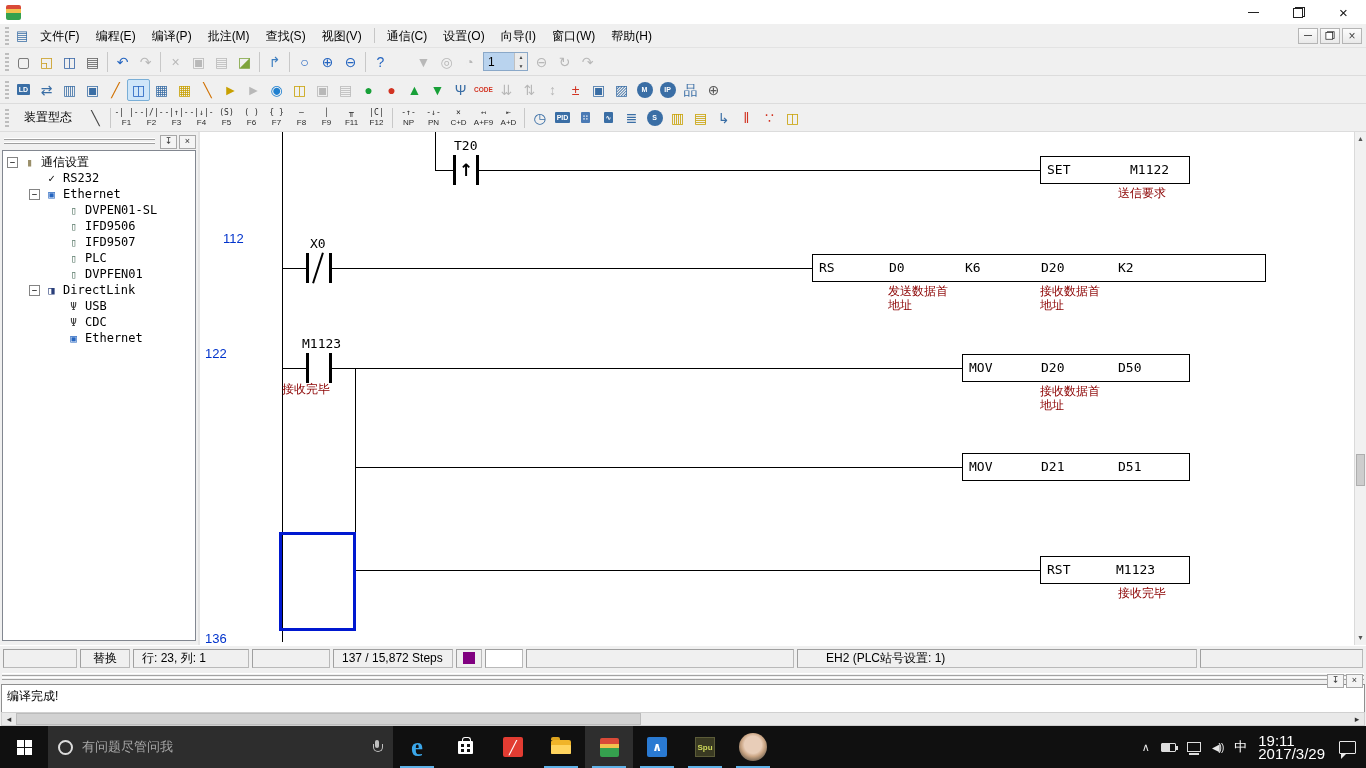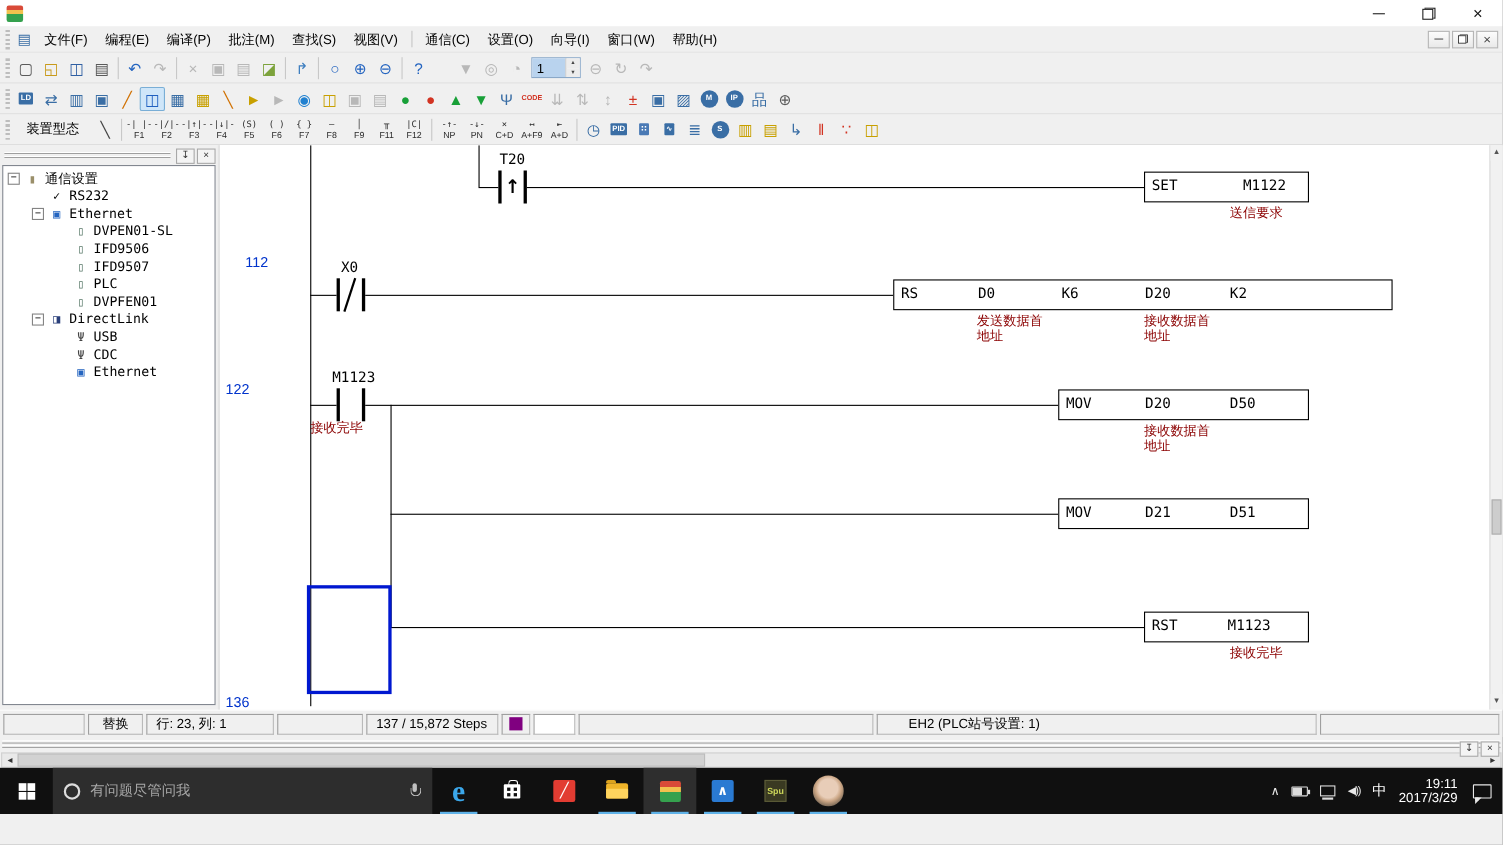--- a/index.html
+++ b/index.html
@@ -116,21 +116,21 @@
 .spuicon{width:20px;height:20px;background:#3a3a22;border:1px solid #5c5c38;color:#cdd75a;font-size:8px;font-weight:bold;display:flex;align-items:center;justify-content:center}
 .avataricon{width:28px;height:28px;border-radius:50%;background:radial-gradient(circle at 50% 42%,#e8cdb8 0 40%,#caa584 55%,#8a7560 72%,#55463a 100%)}
 .tray{margin-left:auto;display:flex;align-items:center;gap:11px;padding-right:10px}
 .chev{color:#e8e8e8;font-size:11px}
 .batt{width:15px;height:9px;border:1px solid #ddd;border-radius:1px;position:relative;background:linear-gradient(90deg,#ddd 0 65%,transparent 65%)}
 .batt::after{content:"";position:absolute;right:-3px;top:2px;width:2px;height:4px;background:#ddd}
 .netpc{width:14px;height:10px;border:1px solid #ddd;position:relative}
 .netpc::after{content:"";position:absolute;left:1px;right:1px;bottom:-4px;height:2px;background:#ddd}
 .spk{color:#e8e8e8;font-size:10px;letter-spacing:-1px}
 .ime{color:#fff;font-size:13px}
-.clock{text-align:right;font-size:12px;line-height:13px;color:#fff}
+.clock{font-size:15px;line-height:13px;color:#fff}
 .notif{width:17px;height:13px;border:1.5px solid #e8e8e8;border-radius:1px;position:relative;margin-left:3px}
 .notif::after{content:"";position:absolute;left:1px;bottom:-6px;border:3px solid transparent;border-top-color:#e8e8e8;border-left-color:#e8e8e8}
 </style>
 </head>
 <body>
 
 <div class="screen">
 
   <div class="titlebar">
     <div class="wpl-logo"></div>
@@ -644,20 +644,23 @@
     <div class="sseg" style="flex:1"></div>
   </div>
 
   <div class="splitter">
     <div class="split-line"></div>
     <div class="split-line"></div>
     <div class="split-btns">
       <div class="ph-btn">↧</div>
       <div class="ph-btn">×</div>
     </div>
+  </div>
+  <div class="output">
+    <span>编译完成!</span>
   </div>
   <div class="hscroll">
     <div class="hs-btn">◂</div>
     <div class="hs-thumb"></div>
     <div style="flex:1"></div>
     <div class="hs-btn">▸</div>
   </div>
 
   <div class="taskbar">
     <div class="start">

